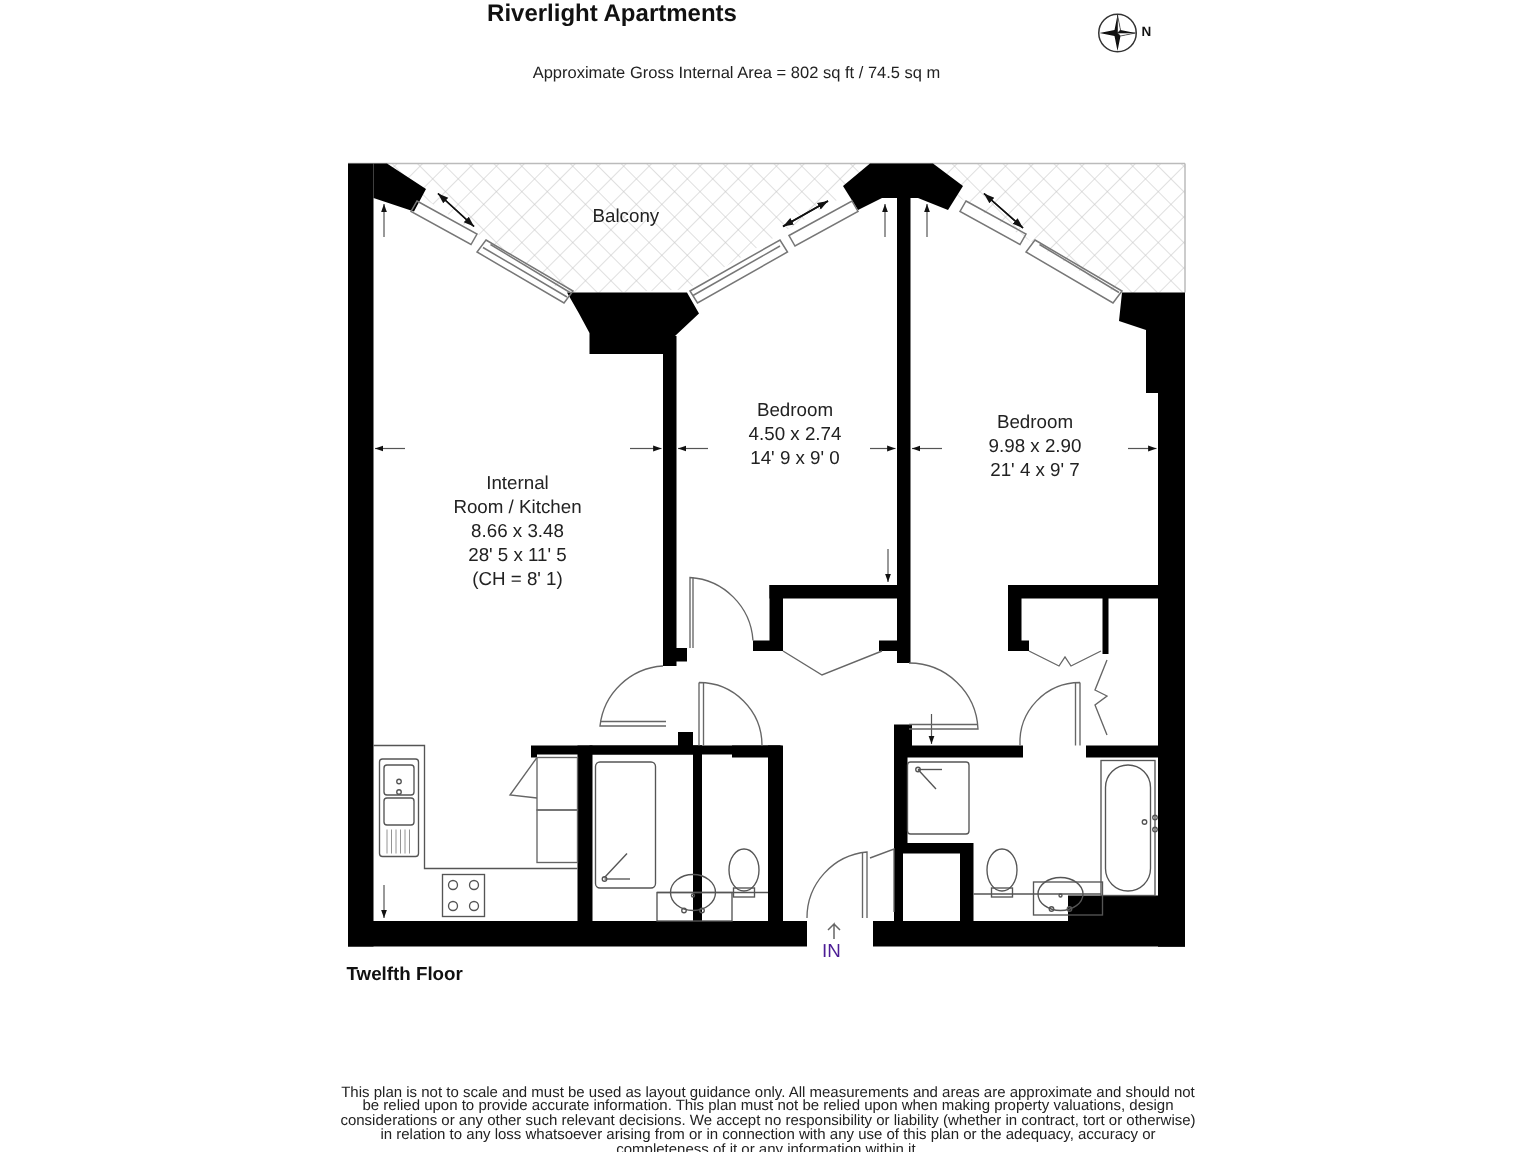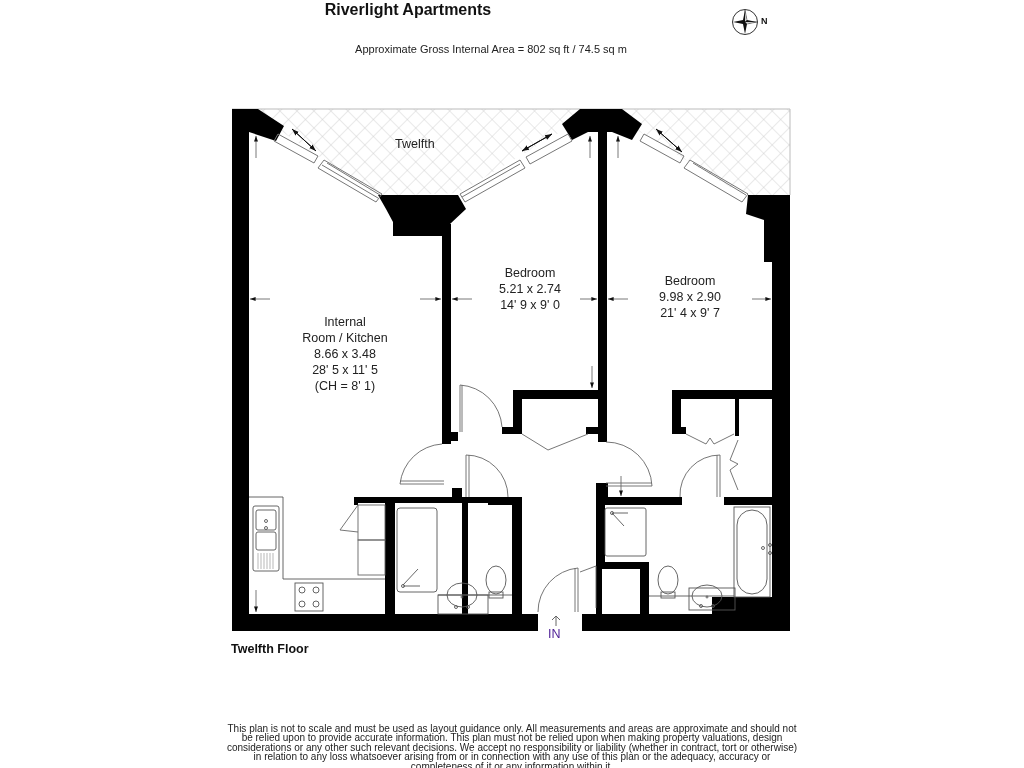--- a/index.html
+++ b/index.html
@@ -227,33 +227,33 @@
     <circle cx="763" cy="548" r="1.5"></circle>
       <circle cx="770" cy="545" r="1.5"></circle>
       <circle cx="770" cy="553" r="1.5"></circle>
   </g>
 
   <g stroke="#666" stroke-width="1" fill="none">
     <path d="M556,626 L556,616 L552,620 M556,616 L560,620"></path>
   </g>
 </svg>
 
-<div class="balcony-label">Twelfth</div>
+<div class="balcony-label">Balcony</div>
 
 <div class="room-label" style="left:285px; top:314px; width:120px;">
   <div>Internal</div>
   <div>Room / Kitchen</div>
   <div>8.66 x 3.48</div>
   <div>28' 5 x 11' 5</div>
   <div>(CH = 8' 1)</div>
 </div>
 
 <div class="room-label" style="left:470px; top:265px; width:120px;">
   <div>Bedroom</div>
-  <div>5.21 x 2.74</div>
+  <div>4.50 x 2.74</div>
   <div>14' 9 x 9' 0</div>
 </div>
 
 <div class="room-label" style="left:630px; top:273px; width:120px;">
   <div>Bedroom</div>
   <div>9.98 x 2.90</div>
   <div>21' 4 x 9' 7</div>
 </div>
 
 <div class="in-label">IN</div>

